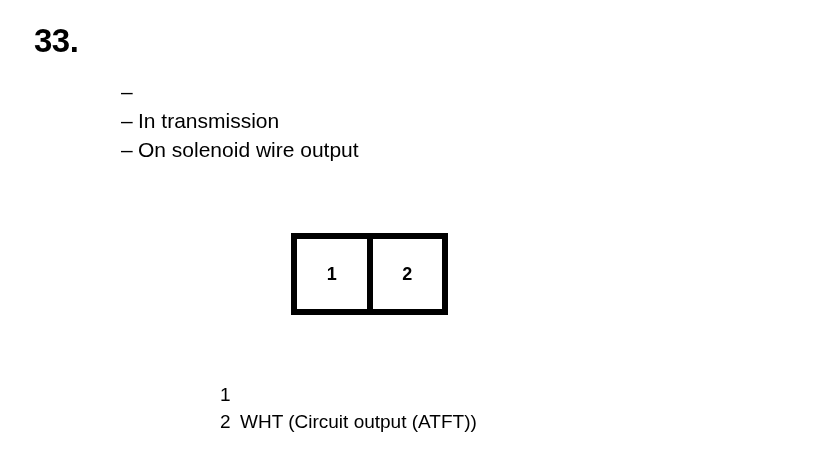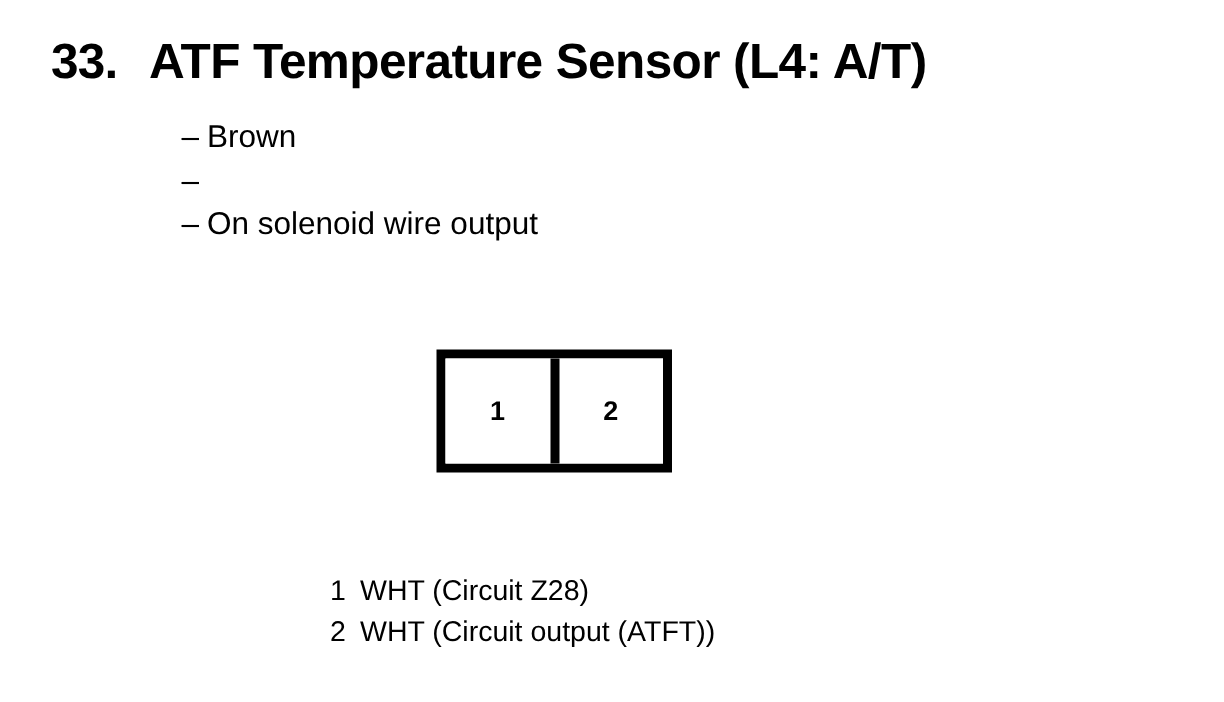--- a/index.html
+++ b/index.html
@@ -121,46 +121,44 @@
     display: inline-block;
   }
 </style>
 </head>
 <body>
 
 <div class="page">
 
   <div class="title-row">
     <span class="title-number">33.</span>
-    <span class="title-text">ATF Temperature Sensor (L4: A/T)</span>
   </div>
 
   <div class="bullets">
     <div class="bullet-item">
       <span class="bullet-dash">–</span>
-      <span class="bullet-label">Brown</span>
     </div>
     <div class="bullet-item">
       <span class="bullet-dash">–</span>
+      <span class="bullet-label">In transmission</span>
     </div>
     <div class="bullet-item">
       <span class="bullet-dash">–</span>
       <span class="bullet-label">On solenoid wire output</span>
     </div>
   </div>
 
   <div class="connector">
     <div class="pin-cell">1</div>
     <div class="pin-cell">2</div>
   </div>
 
   <div class="legend">
     <div class="legend-row">
       <span class="legend-pin">1</span>
-      <span class="legend-desc">WHT (Circuit Z28)</span>
     </div>
     <div class="legend-row">
       <span class="legend-pin">2</span>
       <span class="legend-desc">WHT (Circuit output (ATFT))</span>
     </div>
   </div>
 
 </div>
 
 </body></html>

